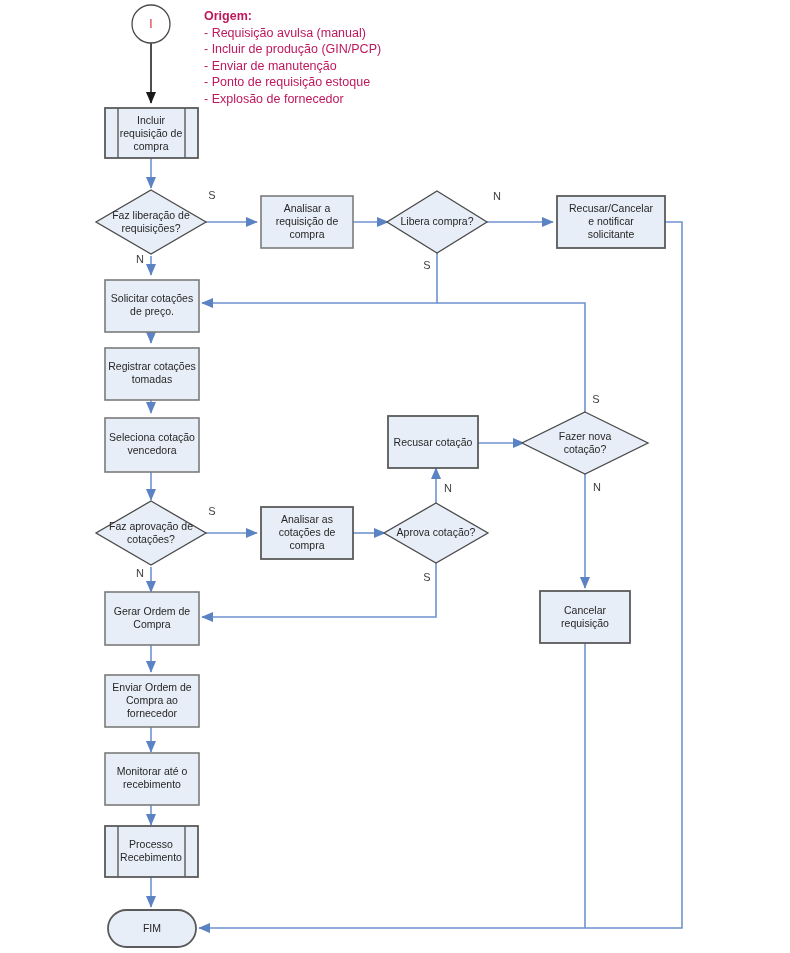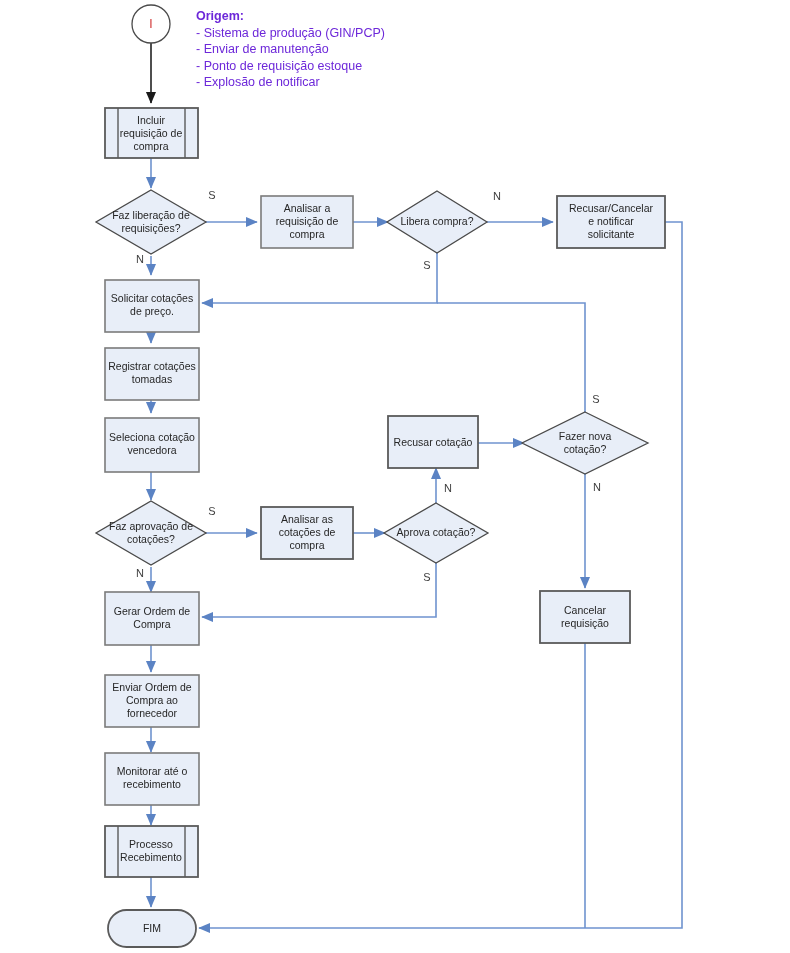--- a/index.html
+++ b/index.html
@@ -66,26 +66,26 @@
     stroke-width: 1.6;
     fill: none;
   }
   .conn-black {
     stroke: #232323;
     stroke-width: 1.6;
     fill: none;
   }
   .origem-block {
     position: absolute;
-    left: 196px;
+    left: 204px;
     top: 8px;
     width: 280px;
     font-family: "Liberation Sans", sans-serif;
     font-size: 12.5px;
-    color: #6d28d9;
+    color: #be185d;
     line-height: 16.6px;
   }
   .origem-title {
     font-weight: bold;
     font-size: 12.5px;
   }
   .origem-line {
     white-space: nowrap;
   }
   .start-glyph {
@@ -289,19 +289,20 @@
     </g>
 
     <g>
       <rect class="shape-dark" x="108" y="910" width="88" height="37" rx="18.5" ry="18.5"></rect>
       <text class="node-label" x="152" y="929">FIM</text>
     </g>
   </svg>
 
   <div class="origem-block">
     <div class="origem-title">Origem:</div>
-    <div class="origem-line">- Sistema de produção (GIN/PCP)</div>
+    <div class="origem-line">- Requisição avulsa (manual)</div>
+    <div class="origem-line">- Incluir de produção (GIN/PCP)</div>
     <div class="origem-line">- Enviar de manutenção</div>
     <div class="origem-line">- Ponto de requisição estoque</div>
-    <div class="origem-line">- Explosão de notificar</div>
+    <div class="origem-line">- Explosão de fornecedor</div>
   </div>
 
 </div>
 
 </body></html>

